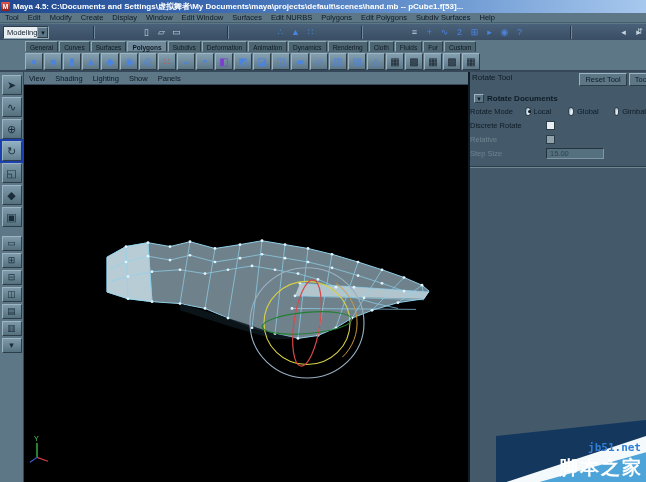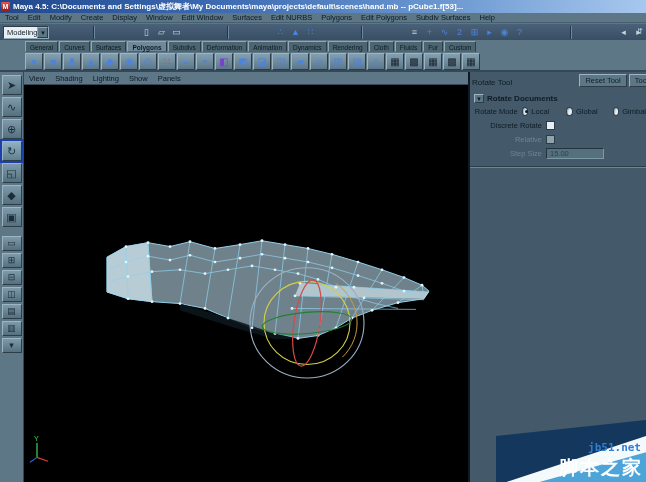--- a/index.html
+++ b/index.html
@@ -80,33 +80,33 @@
     background:#5d7787; border-bottom:1px solid #35485a;
     display:flex; gap:10px; align-items:center; padding-left:5px; }
   .vp-menu { font-size:7.5px; color:#0d1a24; }
   .vp-canvas { position:absolute; left:0; top:13px; right:0; bottom:0; background:#000; }
   .vp-canvas svg { position:absolute; inset:0; }
 
   
   .toolpanel { position:absolute; left:468px; top:72px; width:178px; bottom:0;
     background:#44596a; border-left:2px solid #101a24; overflow:hidden;
     color:#0e1c26; }
-  .tp-header { display:flex; align-items:flex-end; height:16px; padding:1px 2px; }
+  .tp-header { display:flex; align-items:flex-start; height:16px; padding:1px 2px; }
   .tp-title { font-size:8px; }
   .tp-btn { margin-left:auto; height:13px; padding:0 5px; font-size:7.5px;
     color:#0e1c26; background:#5d7787; border:1px solid;
     border-color:#9db4c2 #2c3d48 #2c3d48 #9db4c2; cursor:pointer; white-space:nowrap; }
   .tp-btn.clip { margin-left:2px; margin-right:-28px; }
   .tp-section { display:flex; align-items:center; gap:3px; margin:6px 0 2px 4px; }
   .tp-arrowbox { width:10px; height:9px; background:#5d7787; border:1px solid;
     border-color:#9db4c2 #2c3d48 #2c3d48 #9db4c2; font-size:6px; line-height:8px;
     text-align:center; }
   .tp-sectitle { font-size:8px; font-weight:bold; }
   .tp-row { display:flex; align-items:center; height:11px; margin-top:3px; }
-  .rlabel { width:76px; text-align:right; font-size:7.5px; padding-right:4px;
+  .rlabel { width:76px; text-align:left; font-size:7.5px; padding-right:12px;
     white-space:nowrap; }
   .rlabel.dis, .dis { color:#71musk; }
   .disabled-txt { color:#6f8591; }
   .radio { width:9px; height:9px; border-radius:50%; background:#e9eef3;
     border:1px solid #2c3d48; box-shadow:inset 1px 1px 1px #9fb2bd; position:relative; }
   .radio.sel::after { content:""; position:absolute; left:2px; top:2px; width:3px;
     height:3px; border-radius:50%; background:#10202c; }
   .rlbl { font-size:7.5px; margin-left:3px; white-space:nowrap; }
   .cbox { width:9px; height:9px; background:#e9eef3; border:1px solid #2c3d48; }
   .cbox.dis { background:#8fa3ad; }

